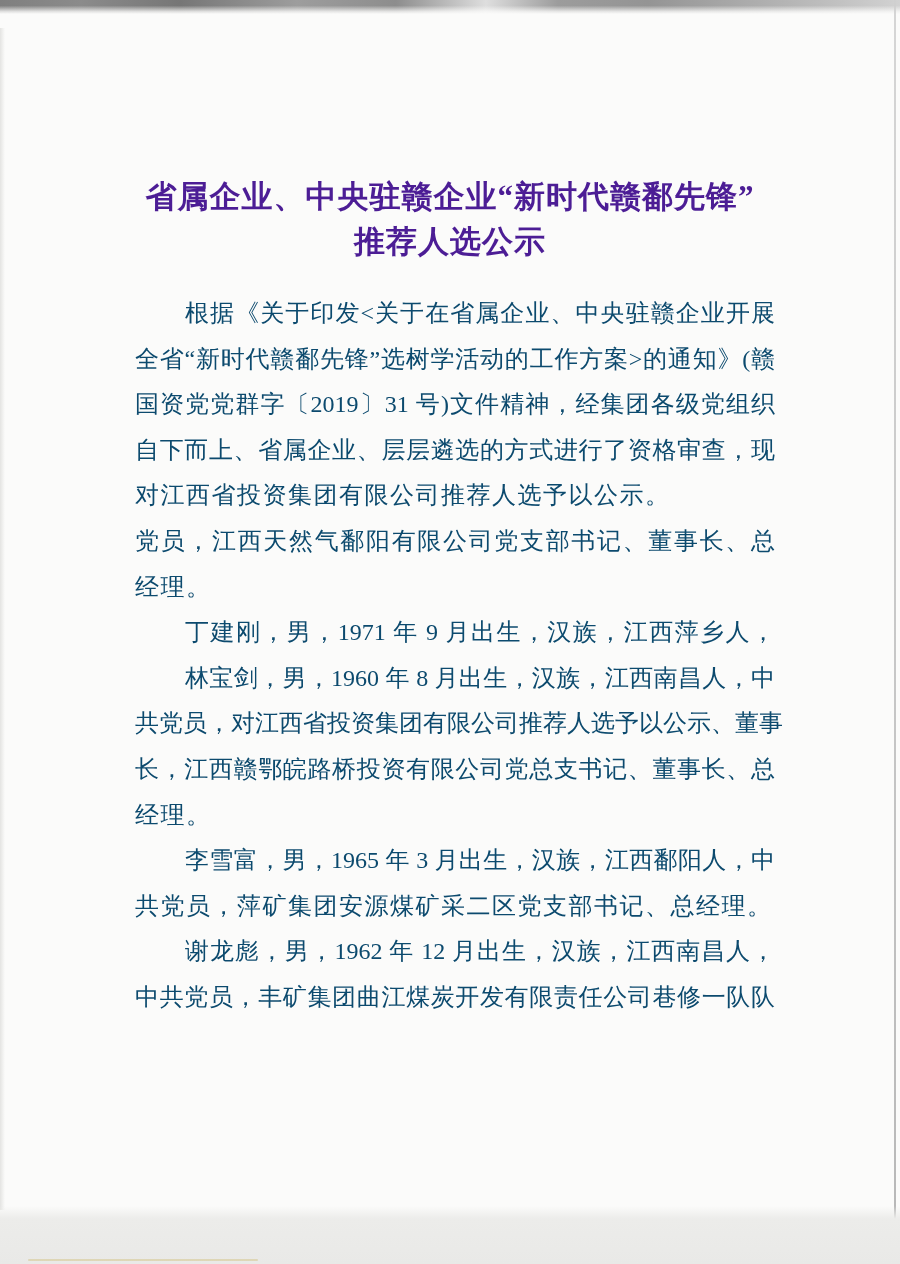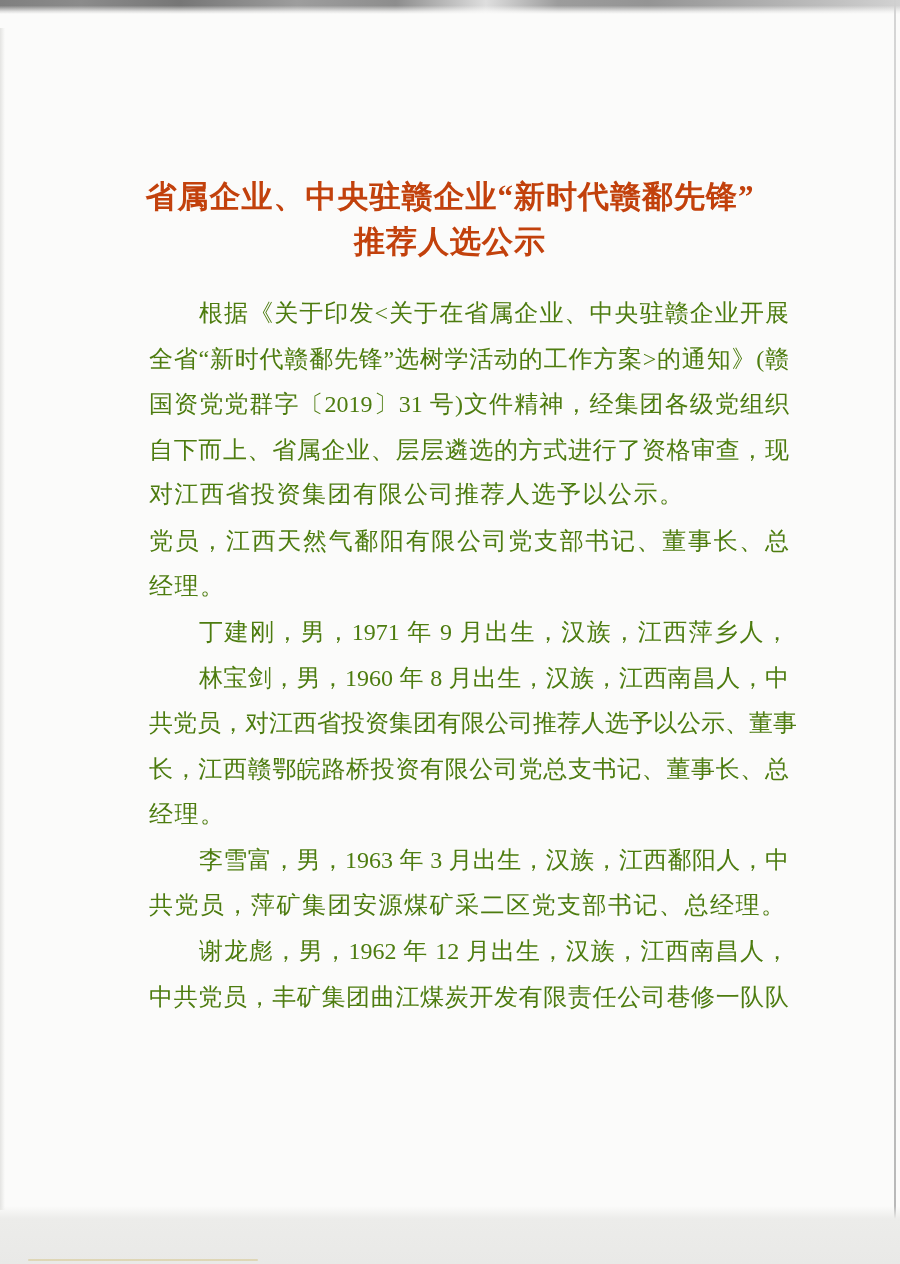--- a/index.html
+++ b/index.html
@@ -46,44 +46,42 @@
 
   
   .doc-title {
     position: absolute;
     top: 174px; left: 90px; right: 90px;
     text-align: center;
     font-size: 31px;
     line-height: 45px;
     font-weight: 700;
     letter-spacing: 1px;
-    color: #c2410c;
+    color: #4c1d95;
   }
 
   
   .doc-body {
     position: absolute;
     top: 291px;
     left: 135px;
     width: 640px;
     font-size: 24px;
     line-height: 45.6px;
-    color: #4d7c0f;
-    margin-left: 14px;
+    color: #0c4a6e;
   }
   .doc-body .line {
     text-align: justify;
     text-align-last: justify;
     white-space: nowrap;
   }
   .doc-body .line.short {
     text-align: left;
     text-align-last: left;
     letter-spacing: 1.5px;
-    font-family: Liberation Mono, monospace;
   }
   .doc-body .line.first {
     text-indent: 50px;
   }
 </style>
 </head>
 <body>
 
 <div class="page">
 
@@ -104,19 +102,19 @@
       <div class="line">国资党党群字〔2019〕31 号)文件精神，经集团各级党组织</div>
       <div class="line">自下而上、省属企业、层层遴选的方式进行了资格审查，现</div>
       <div class="line short">对江西省投资集团有限公司推荐人选予以公示。</div>
       <div class="line">党员，江西天然气鄱阳有限公司党支部书记、董事长、总</div>
       <div class="line short">经理。</div>
       <div class="line first">丁建刚，男，1971 年 9 月出生，汉族，江西萍乡人，</div>
       <div class="line first">林宝剑，男，1960 年 8 月出生，汉族，江西南昌人，中</div>
       <div class="line">共党员，对江西省投资集团有限公司推荐人选予以公示、董事</div>
       <div class="line">长，江西赣鄂皖路桥投资有限公司党总支书记、董事长、总</div>
       <div class="line short">经理。</div>
-      <div class="line first">李雪富，男，1963 年 3 月出生，汉族，江西鄱阳人，中</div>
+      <div class="line first">李雪富，男，1965 年 3 月出生，汉族，江西鄱阳人，中</div>
       <div class="line short">共党员，萍矿集团安源煤矿采二区党支部书记、总经理。</div>
       <div class="line first">谢龙彪，男，1962 年 12 月出生，汉族，江西南昌人，</div>
       <div class="line">中共党员，丰矿集团曲江煤炭开发有限责任公司巷修一队队</div>
     </div>
 
 </div>
 
 </body></html>

